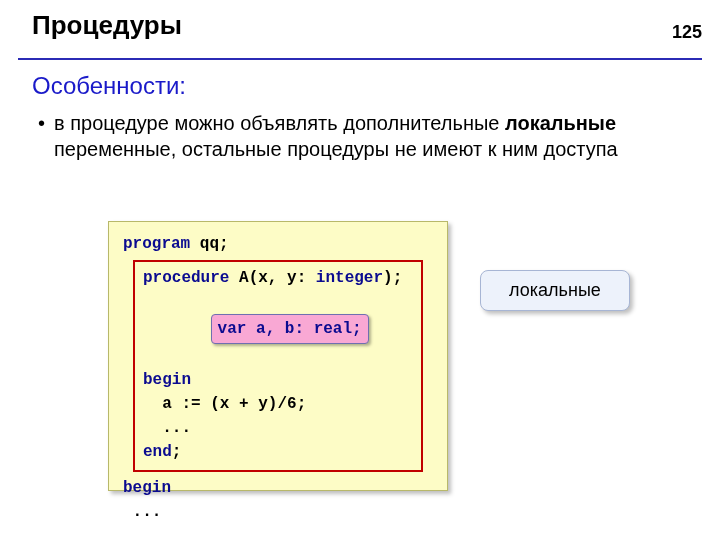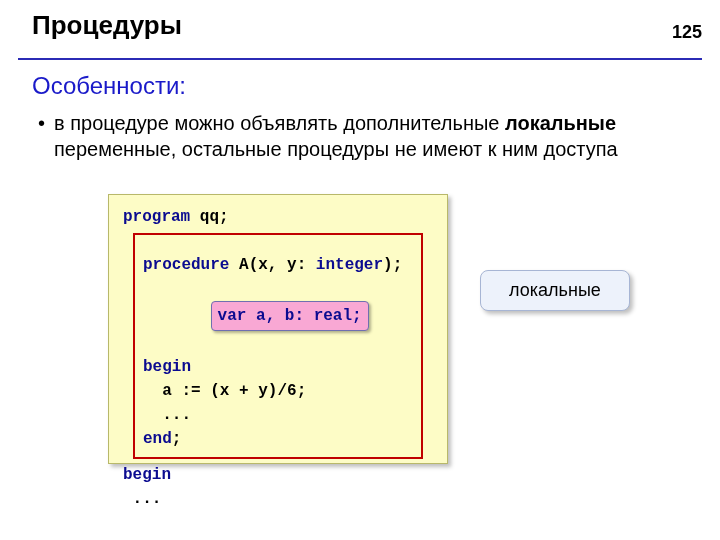--- a/index.html
+++ b/index.html
@@ -57,39 +57,39 @@
   .bullet-dot {
     position: absolute;
     left: -16px;
     top: 0;
   }
   .bold { font-weight: bold; }
 
   .code-block {
     position: absolute;
     left: 108px;
-    top: 194px;
+    top: 221px;
     width: 340px;
     height: 270px;
     background: #fdfcc6;
     border: 1px solid #b8b86a;
     box-shadow: 3px 3px 4px rgba(0,0,0,0.25);
     font-family: "Courier New", monospace;
     font-size: 16px;
     font-weight: bold;
     color: #000;
     padding: 10px 14px;
   }
   .code-block .kw { color: #0b0b90; }
   .code-block .line { white-space: pre; line-height: 1.5; }
 
   .inner-red {
     border: 2px solid #c00000;
     margin: 4px 0 4px 10px;
-    padding: 18px 6px 6px 8px;
+    padding: 4px 6px 6px 8px;
     width: 290px;
   }
 
   .var-box {
     display: inline-block;
     background: #f9a8d4;
     border: 1px solid #6f6fb0;
     border-radius: 4px;
     box-shadow: 2px 2px 3px rgba(0,0,0,0.3);
     padding: 2px 6px;

